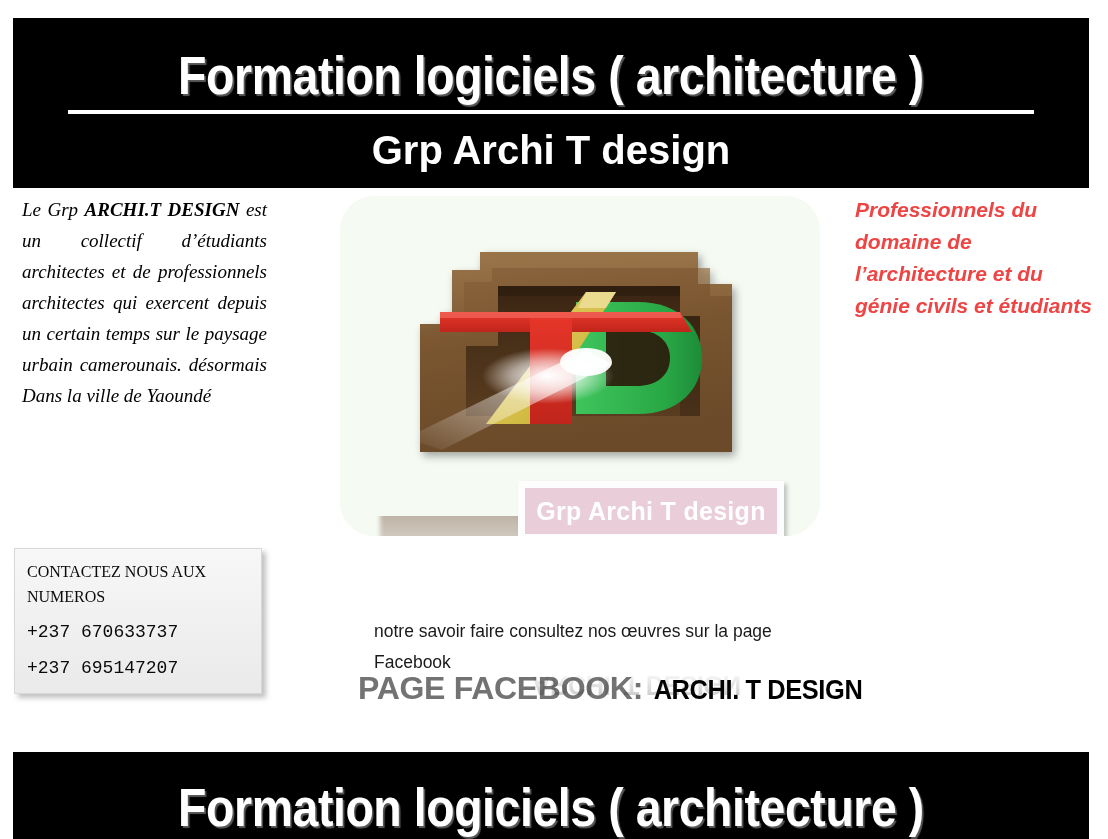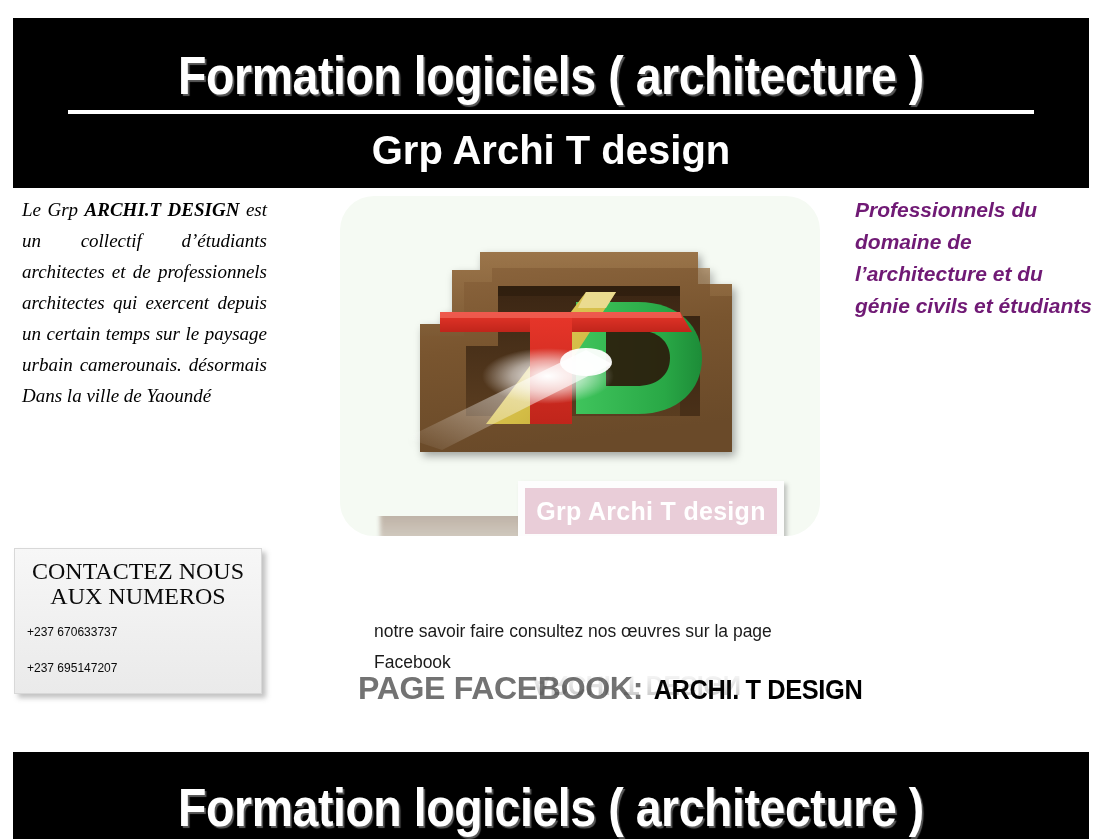--- a/index.html
+++ b/index.html
@@ -86,29 +86,28 @@
     left:14px;top:360px;
     width:248px;
     padding:10px 12px 14px 12px;
     background:linear-gradient(180deg,#f7f7f7 0%,#efefef 60%,#eaeaea 100%);
     border:1px solid #d8d8d8;
     box-shadow:4px 4px 5px rgba(120,120,120,0.45);
     box-sizing:border-box;
   }
   .contact-title{
     font-family:"Liberation Serif","DejaVu Serif",serif;
-    font-size:24px;
+    font-size:16px;
     line-height:25px;
     color:#0a0a0a;
     margin:0 0 8px 0;
-    text-align:center;
   }
   .contact-num{
-    font-family:Liberation Sans, sans-serif;
-    font-size:12px;
+    font-family:Liberation Mono, monospace;
+    font-size:18px;
     line-height:22px;
     color:#0a0a0a;
     margin:12px 0 14px 0;
   }
   .contact-num:last-child{margin-bottom:0;}
 
   
   .col-center{
     position:absolute;
     left:336px;top:0px;width:500px;height:560px;
@@ -215,21 +214,21 @@
   .col-right{
     position:absolute;
     left:855px;top:6px;width:240px;
   }
   .right-head{
     font-family:"Liberation Sans",sans-serif;
     font-weight:bold;
     font-style:italic;
     font-size:21px;
     line-height:32px;
-    color:#701a75;
+    color:#ef4444;
     margin:0;
   }
   .right-body{
     font-family:"Liberation Sans",sans-serif;
     font-style:italic;
     font-size:20px;
     line-height:33px;
     color:#000000;
     margin:0;
   }

